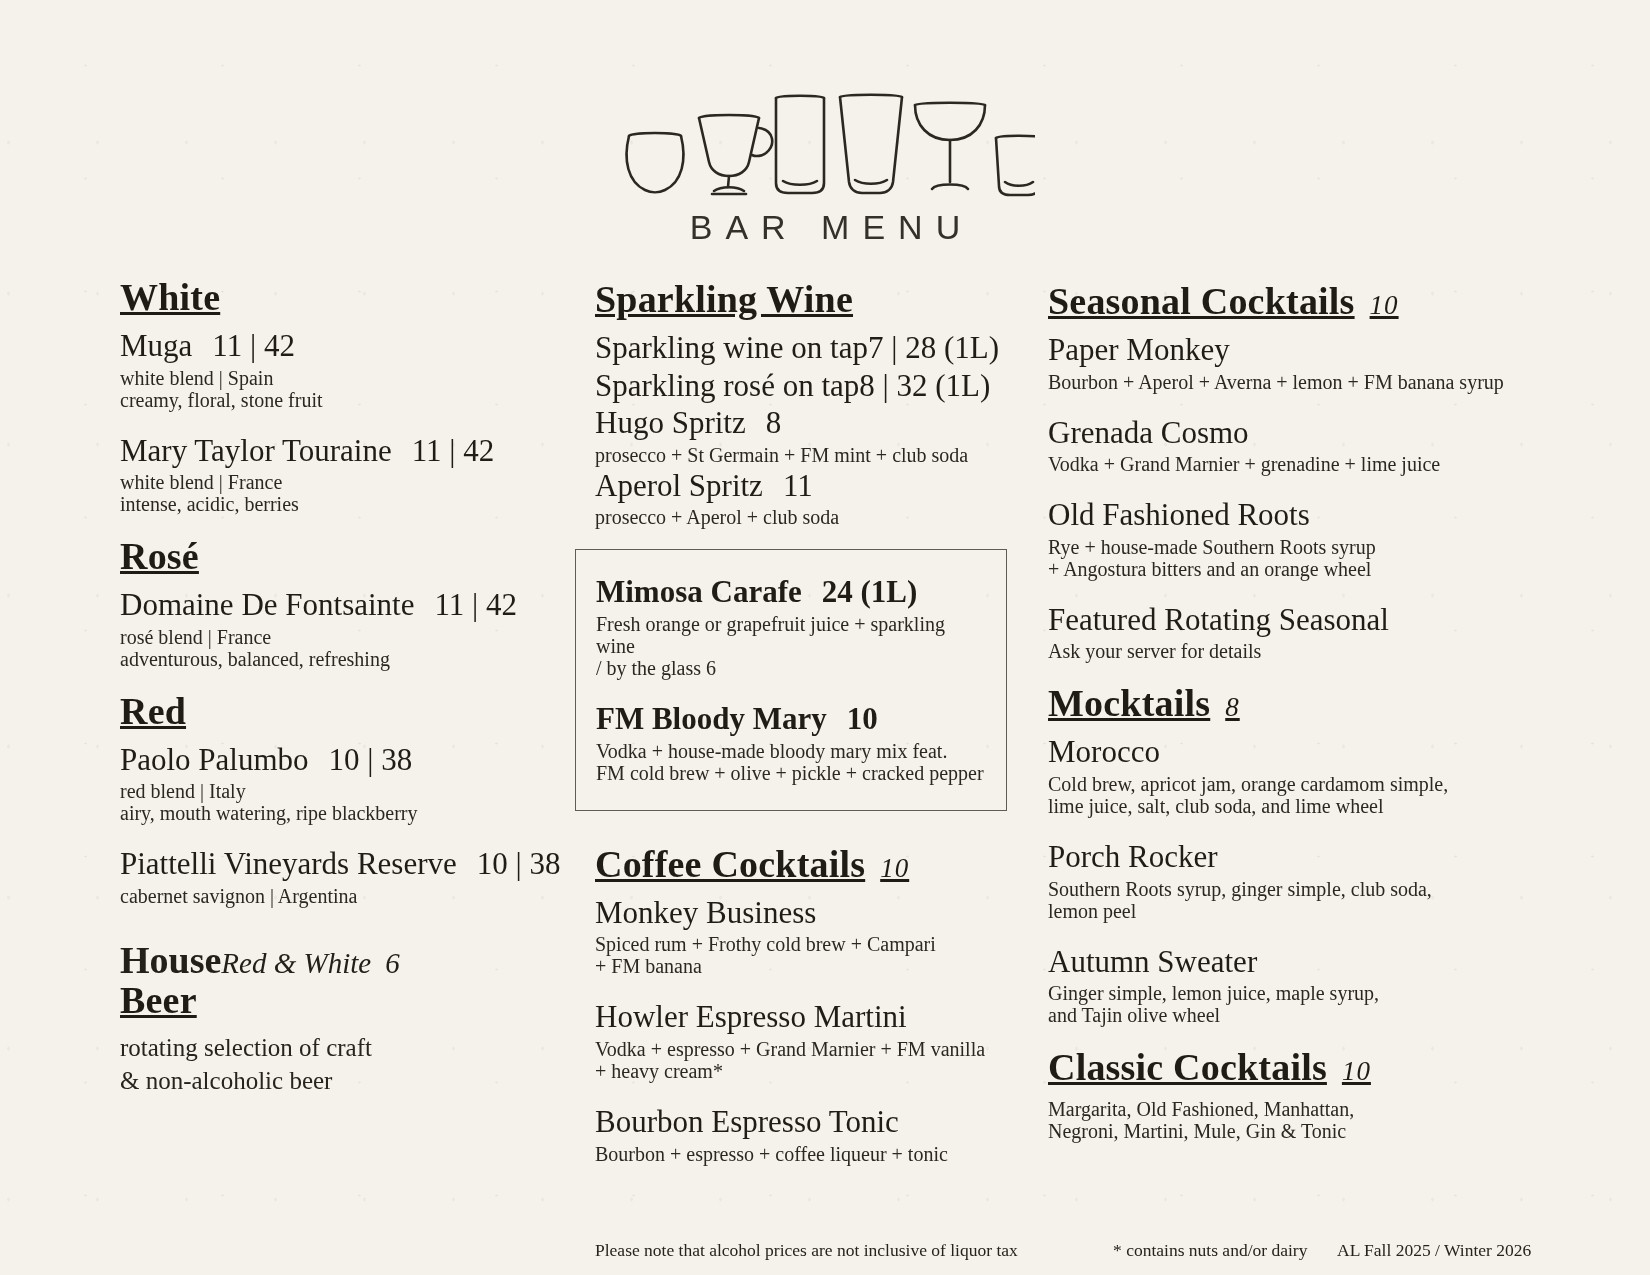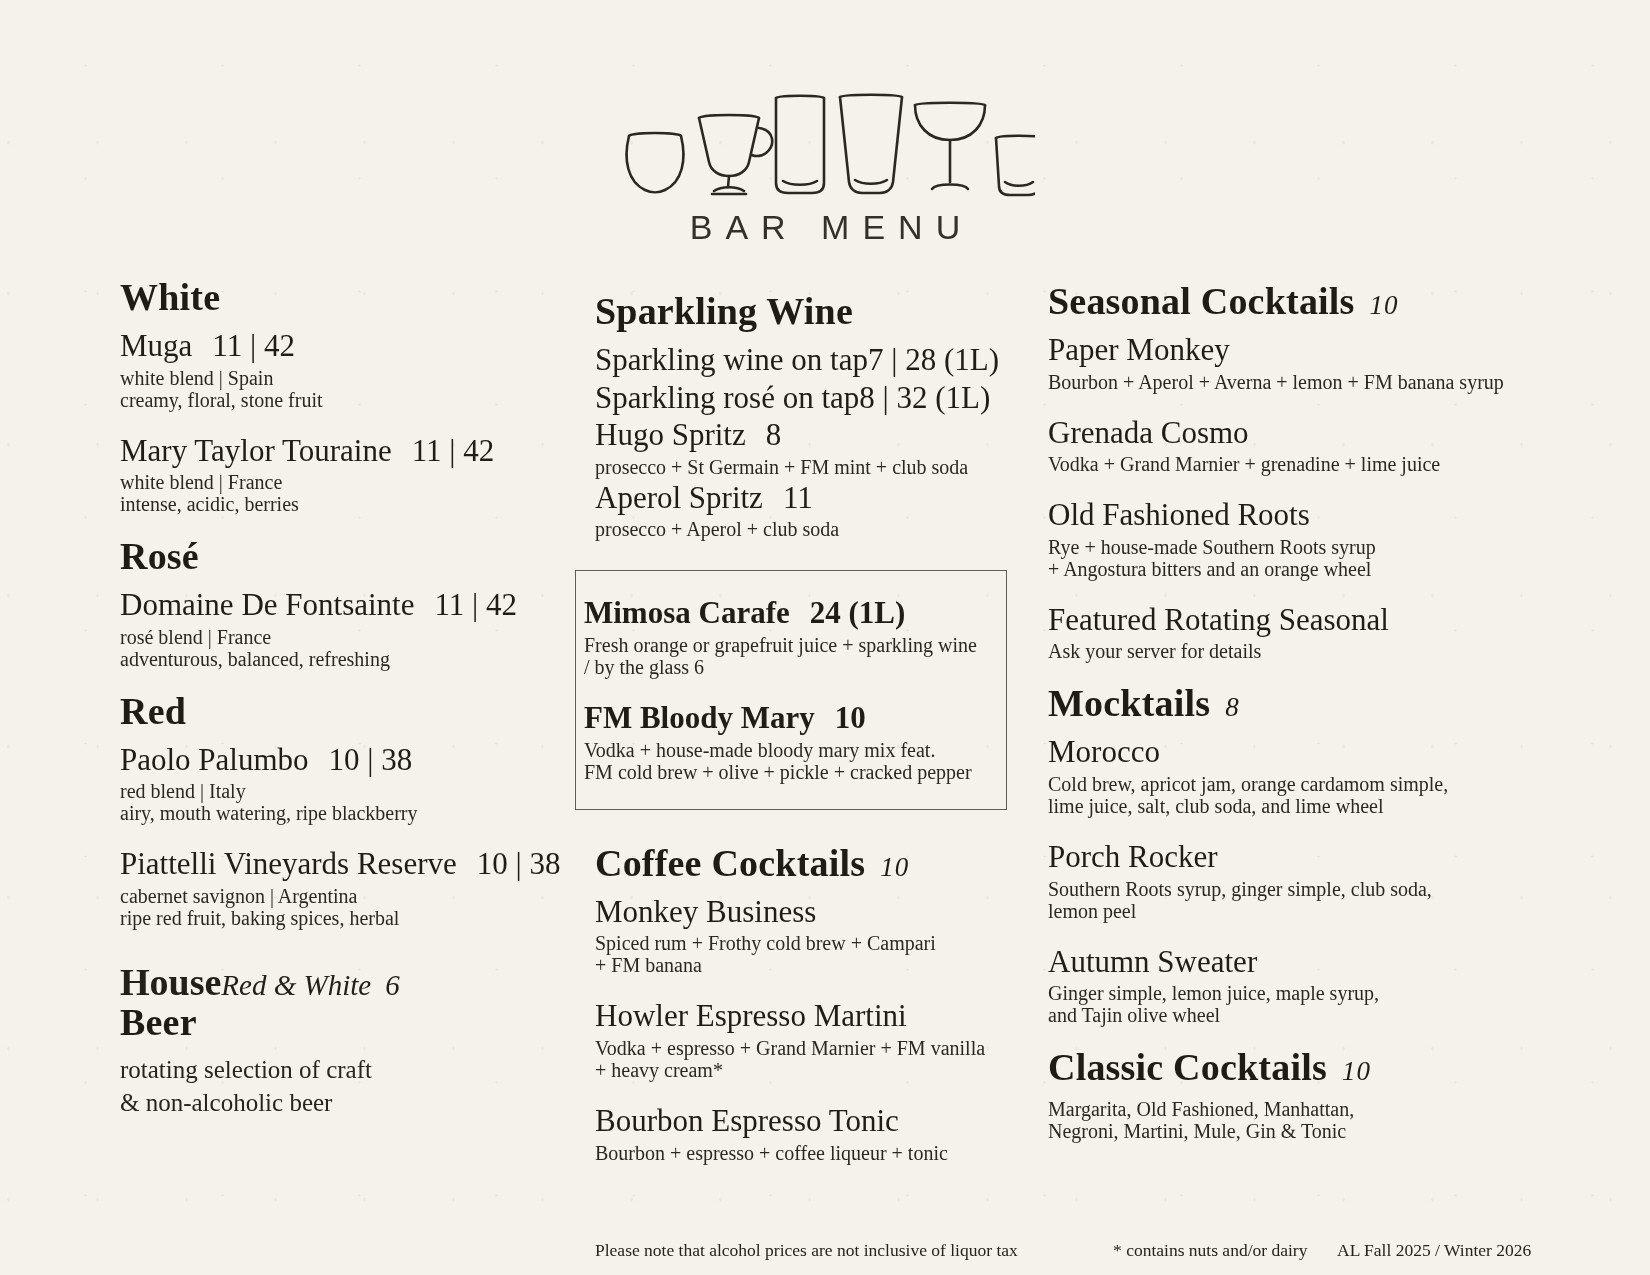--- a/index.html
+++ b/index.html
@@ -23,50 +23,50 @@
   .glasses path { fill:none; stroke:#2b2822; stroke-width:2.6; stroke-linecap:round; stroke-linejoin:round; }
   .page-title {
     position:absolute; top:208px; left:0; width:100%;
     font-family:"Liberation Sans", sans-serif;
     font-weight:400; font-size:34px; letter-spacing:13px;
     color:#34312b; text-indent:13px;text-align:center;
   }
   
   .col { position:absolute; }
   .col-left  { left:120px;  top:278px; width:445px; }
-  .col-mid   { left:595px;  top:292px; width:440px; }
+  .col-mid   { left:595px;  top:280px; width:440px; }
   .col-right { left:1048px; top:282px; width:470px; }
 
   h2.sec {
     margin:0 0 10px 0;
     font-size:38px; line-height:1.05; font-weight:700;
-    letter-spacing:0.2px; color:#1f1c16;
+    letter-spacing:0.2px; color:#1f1c16;text-decoration:underline;
   }
   .sec-gap { margin-top:30px; }
   .hprice { font-style:italic; font-weight:400; font-size:27px; margin-left:15px; letter-spacing:1px; }
 
   .item { margin-bottom:22px; }
   .item.tight { margin-bottom:2px; }
   .iname { font-size:31px; line-height:1.15; color:#201d17; }
   .iname .pr { margin-left:20px; }
   .iname .tabname { display:inline-block; min-width:252px; }
   .idesc { font-size:20px; line-height:22px; color:#2b2822; }
   .iname + .idesc { margin-top:3px; }
 
   .house-line { font-size:38px; font-weight:700; margin:34px 0 0 0; line-height:1.05; }
   .house-sub { font-weight:400; font-style:italic; font-size:29px; margin-left:0; }
   .house-num { font-weight:400; font-style:italic; font-size:29px; margin-left:14px; }
   .beer-head { margin-top:32px; }
   .beer-desc { font-size:25px; line-height:33px; color:#27241e; }
 
   .boxed {
     border:1.5px solid #5f5c53;
-    margin:30px 0 34px -20px;
+    margin:21px 0 34px -20px;
     width:432px;
-    padding:24px 18px 26px 8px;
+    padding:24px 18px 26px 20px;
   }
   .boxed .iname { font-weight:700; }
   .boxed .item:last-child { margin-bottom:0; }
 
   
   .footer-note, .footer-allergen, .footer-edition {
     position:absolute; top:1240px; font-size:17.5px; color:#26231d; white-space:nowrap;
   }
   .footer-note { left:595px; }
   .footer-allergen { left:1113px; }
@@ -139,21 +139,20 @@
 
     <h2 class="sec sec-gap">Red</h2>
     <div class="item">
       <div class="iname"><span>Paolo Palumbo</span><span class="pr">10 | 38</span></div>
       <div class="idesc">red blend | Italy</div>
       <div class="idesc">airy, mouth watering, ripe blackberry</div>
     </div>
     <div class="item">
       <div class="iname"><span>Piattelli Vineyards Reserve</span><span class="pr">10 | 38</span></div>
       <div class="idesc">cabernet savignon | Argentina</div>
-      <div class="idesc">ripe red fruit, baking spices, herbal</div>
     </div>
 
     <div class="house-line"><span>House</span><span class="house-sub">Red &amp; White</span><span class="house-num">6</span></div>
 
     <h2 class="sec beer-head">Beer</h2>
     <div class="beer-desc">rotating selection of craft</div>
     <div class="beer-desc">&amp; non-alcoholic beer</div>
   </section>
 
   <section class="col col-mid">

